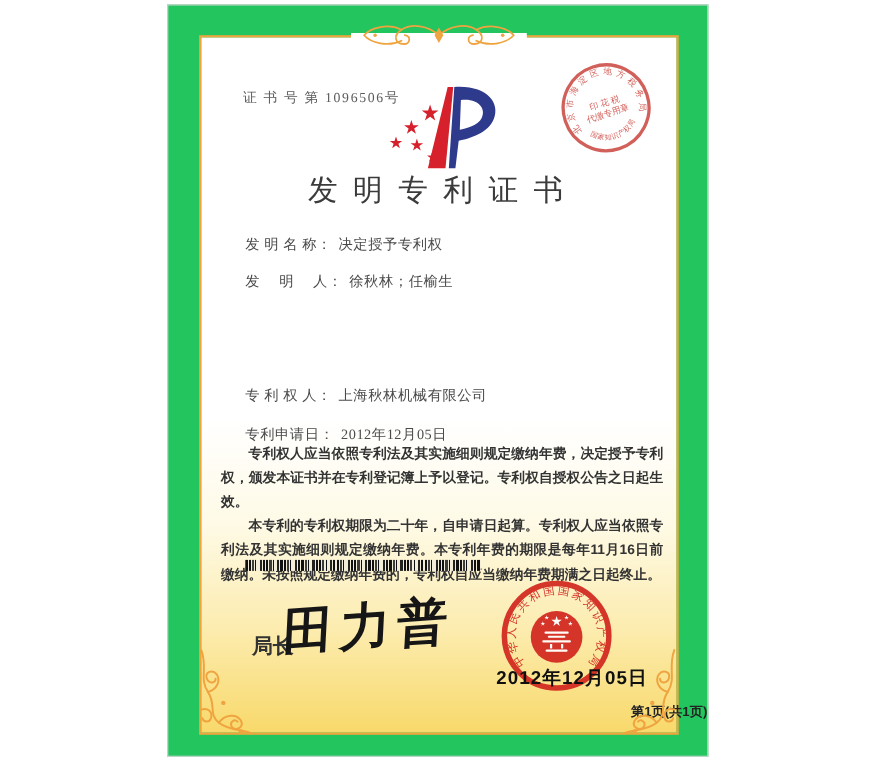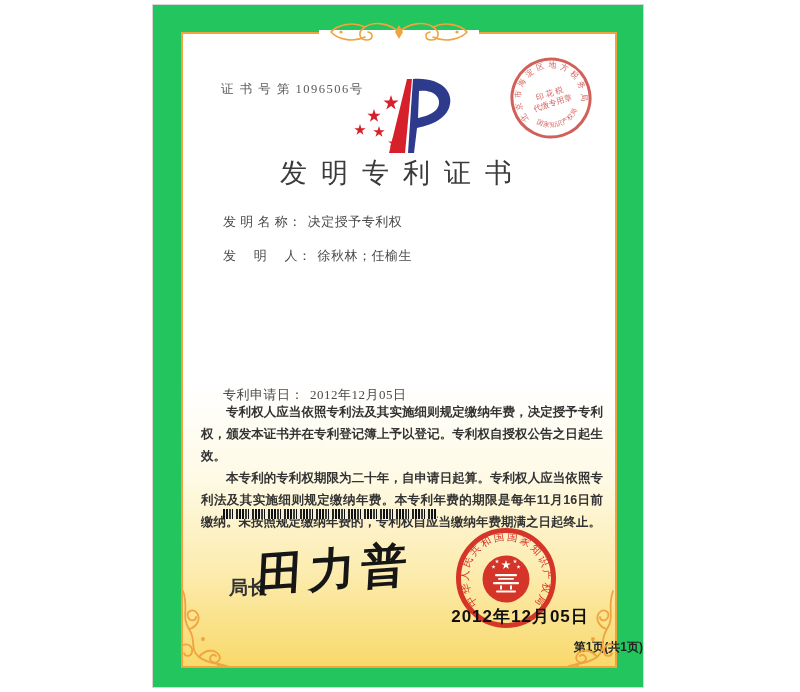--- a/index.html
+++ b/index.html
@@ -123,20 +123,23 @@
     </svg>
 
     <div class="title">发明专利证书</div>
 
     <div class="frow f0">
       <span class="flabel">发 明 名 称：</span><span class="fvalue">决定授予专利权</span>
     </div>
     <div class="frow f1">
       <span class="flabel">发　 明　 人：</span><span class="fvalue">徐秋林；任榆生</span>
     </div>
+    <div class="frow f4">
+      <span class="flabel">专 利 权 人：</span><span class="fvalue">上海秋林机械有限公司</span>
+    </div>
     <div class="frow f5">
       <span class="flabel">专利申请日：</span><span class="fvalue">2012年12月05日</span>
     </div>
 
     <div class="paras">
       <p class="para">专利权人应当依照专利法及其实施细则规定缴纳年费，决定授予专利权，颁发本证书并在专利登记簿上予以登记。专利权自授权公告之日起生效。</p>
       <p class="para">本专利的专利权期限为二十年，自申请日起算。专利权人应当依照专利法及其实施细则规定缴纳年费。本专利年费的期限是每年11月16日前缴纳。未按照规定缴纳年费的，专利权自应当缴纳年费期满之日起终止。</p>
     </div>
 
     <div class="barcode"></div>

